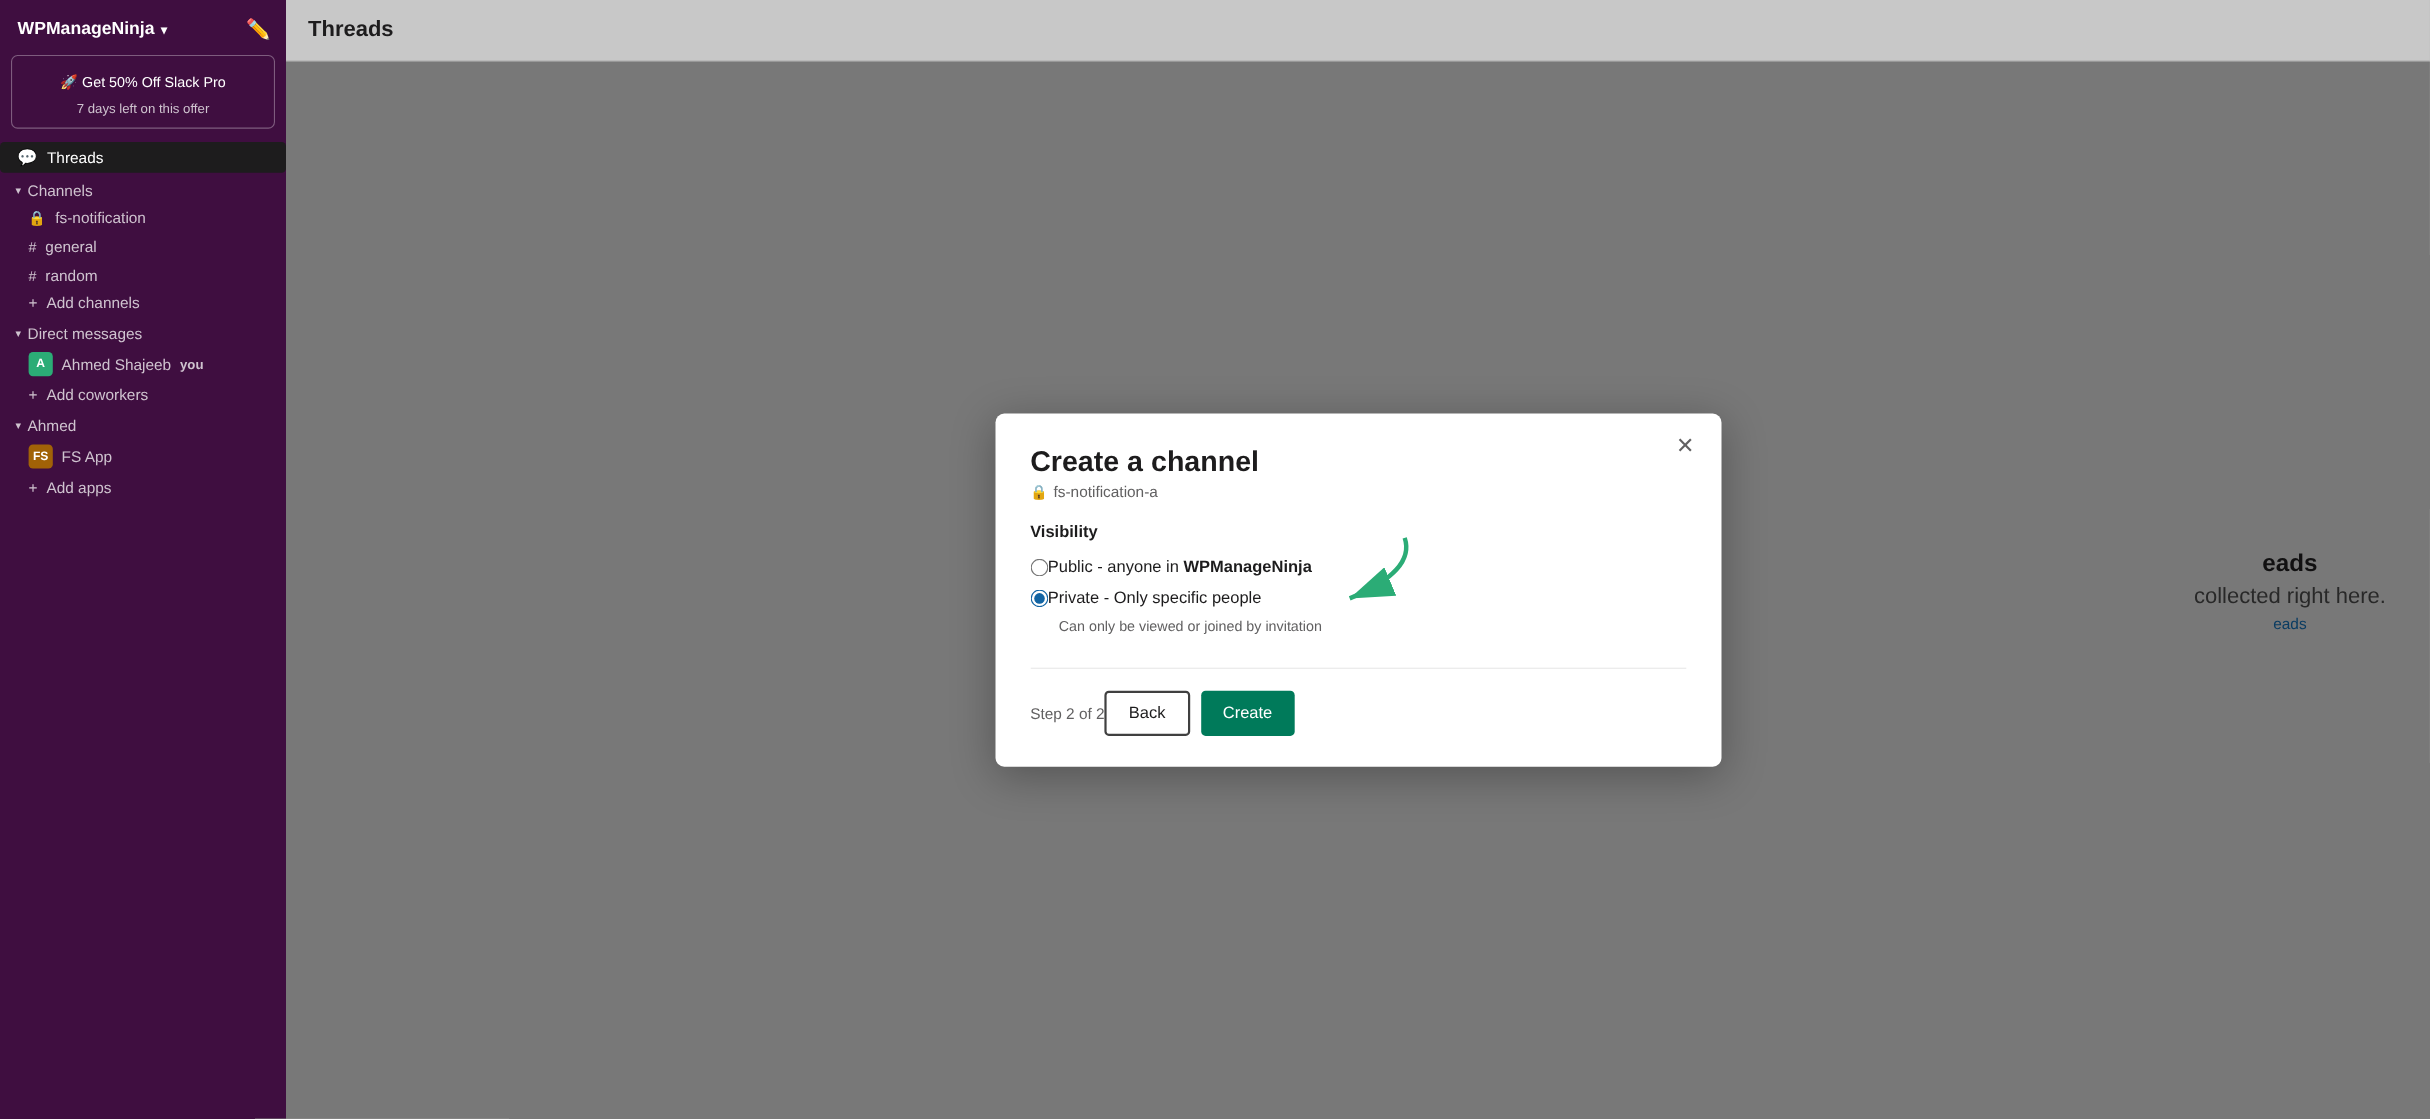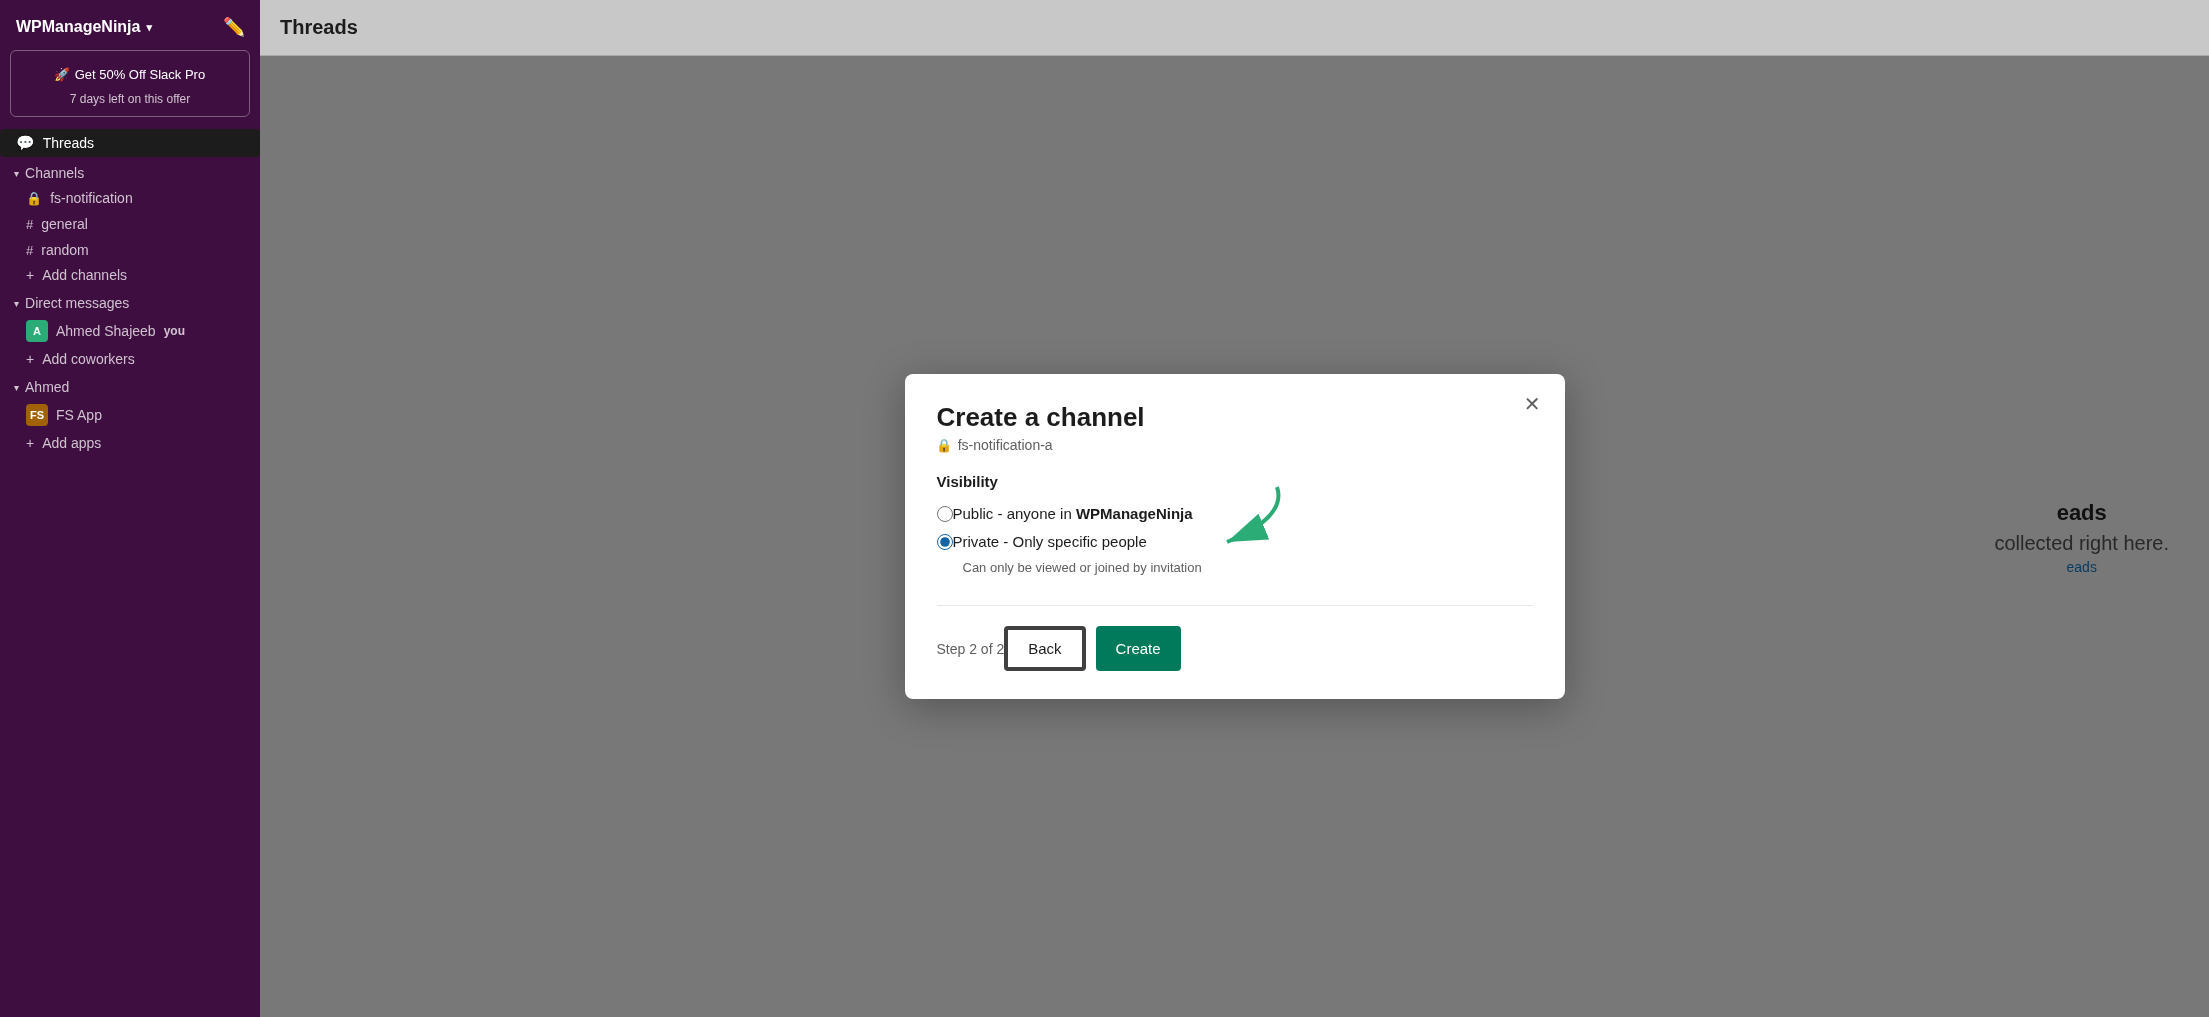--- a/index.html
+++ b/index.html
@@ -336,21 +336,21 @@
       color: #616061;
     }
 
     .footer-buttons {
       display: flex;
       gap: 10px;
     }
 
     .btn-back {
       padding: 10px 20px;
-      border: 4px solid #404040;
+      border: 2px solid #404040;
       border-radius: 4px;
       background: #fff;
       color: #1d1c1d;
       font-size: 15px;
       font-weight: 500;
       cursor: pointer;
     }
 
     .btn-create {
       padding: 10px 20px;

